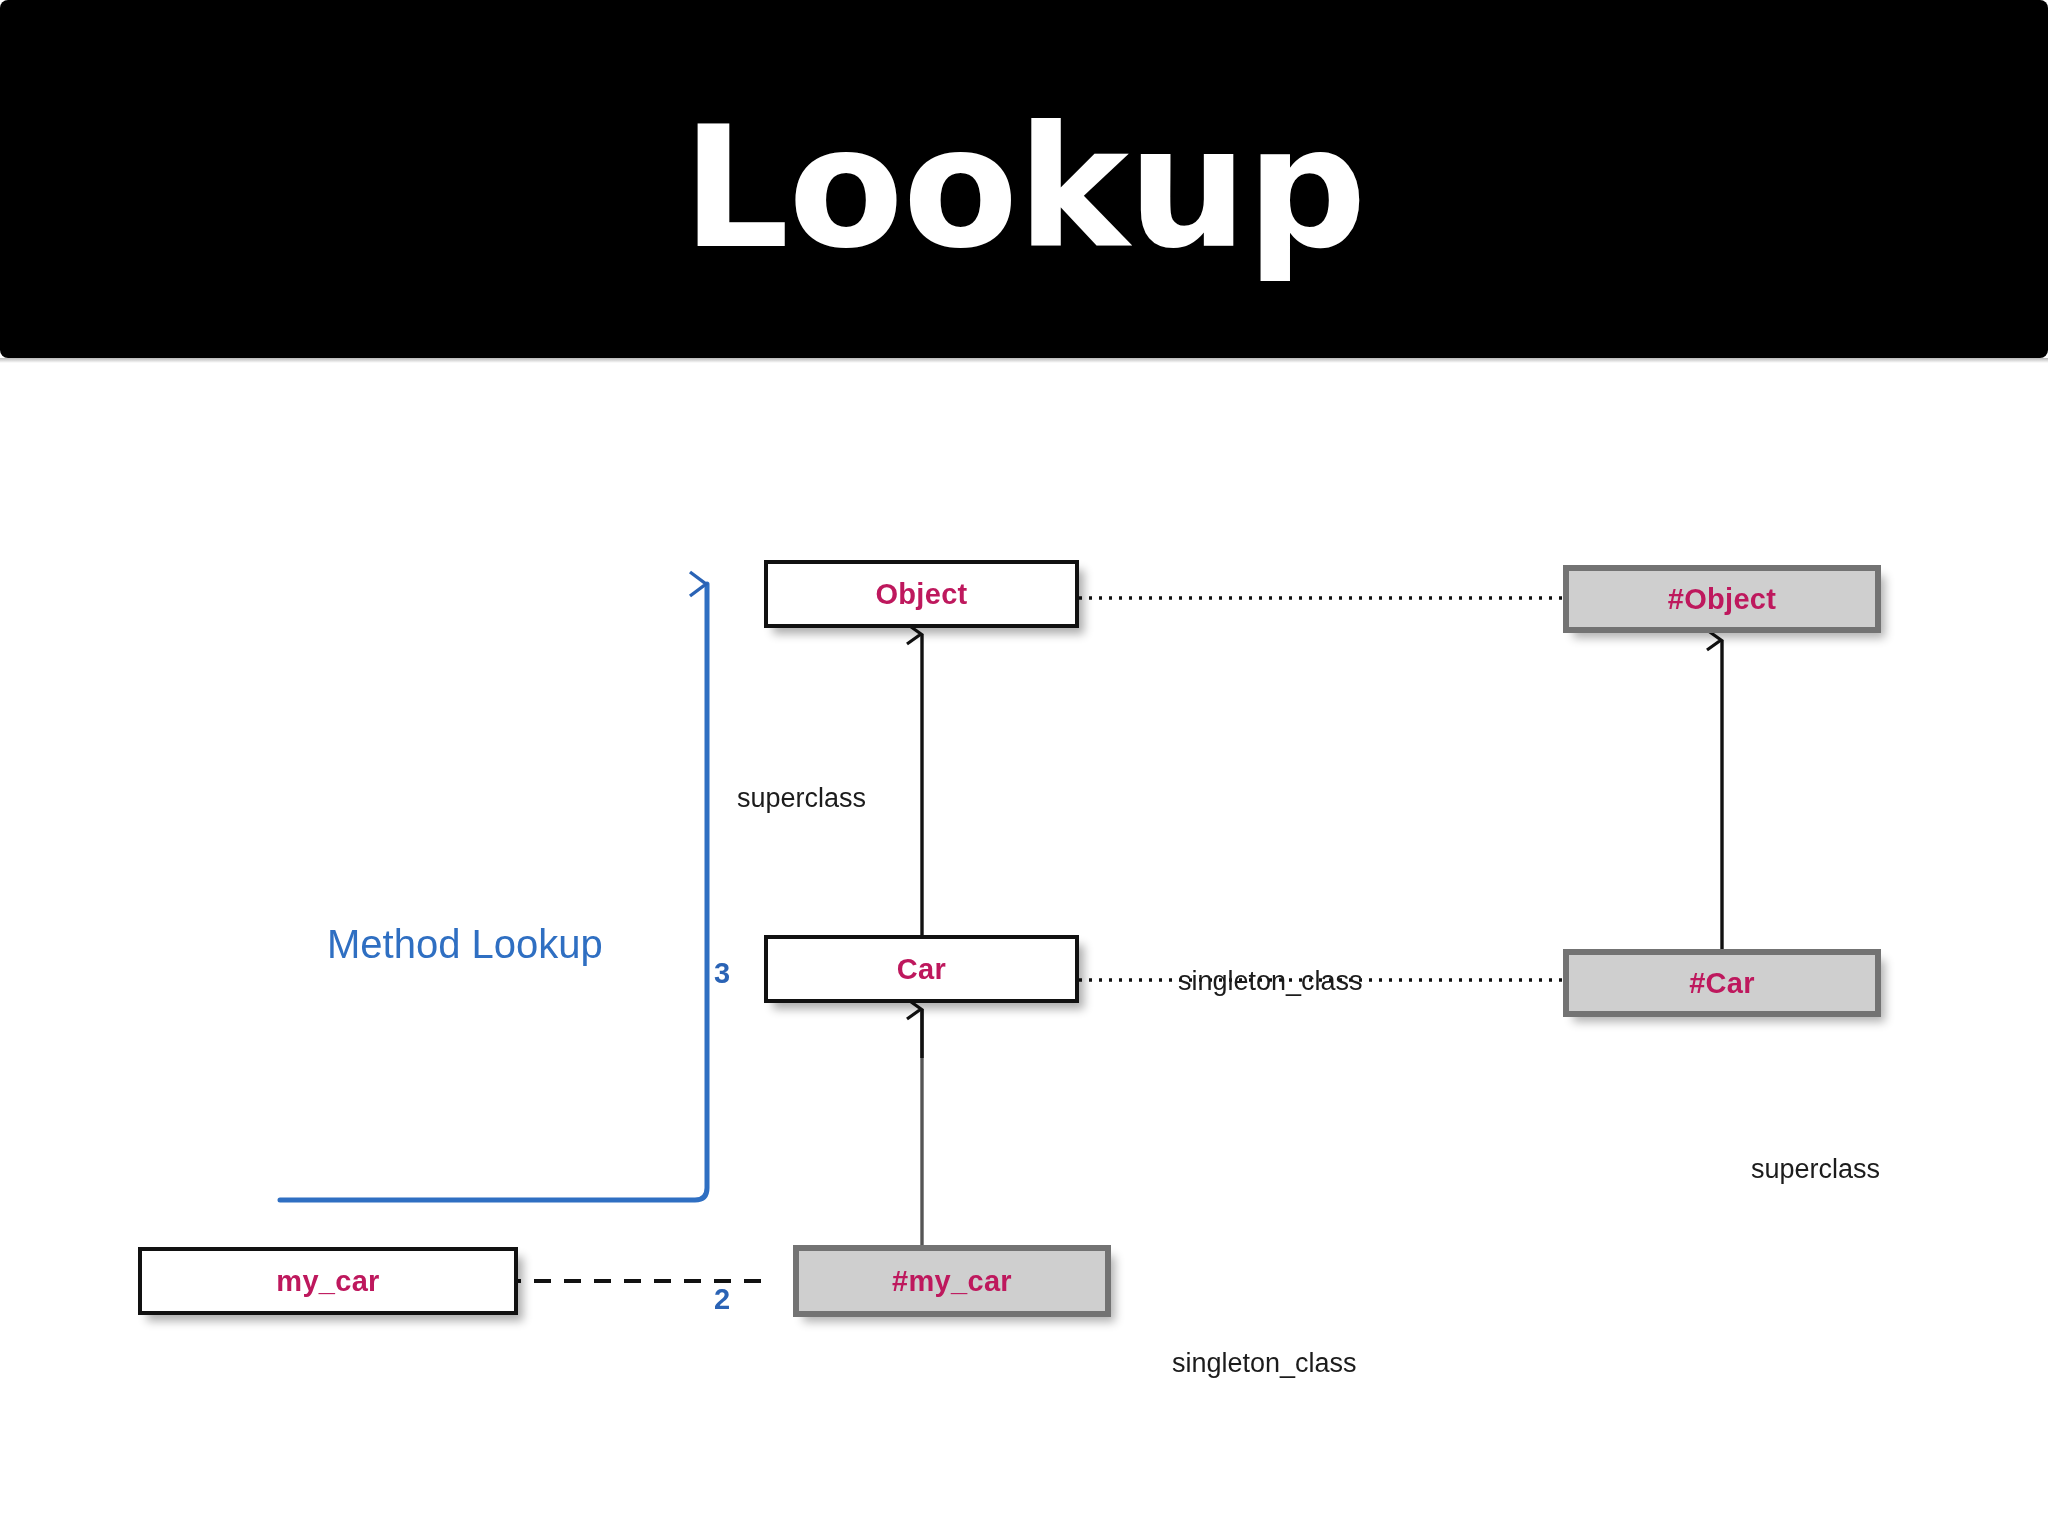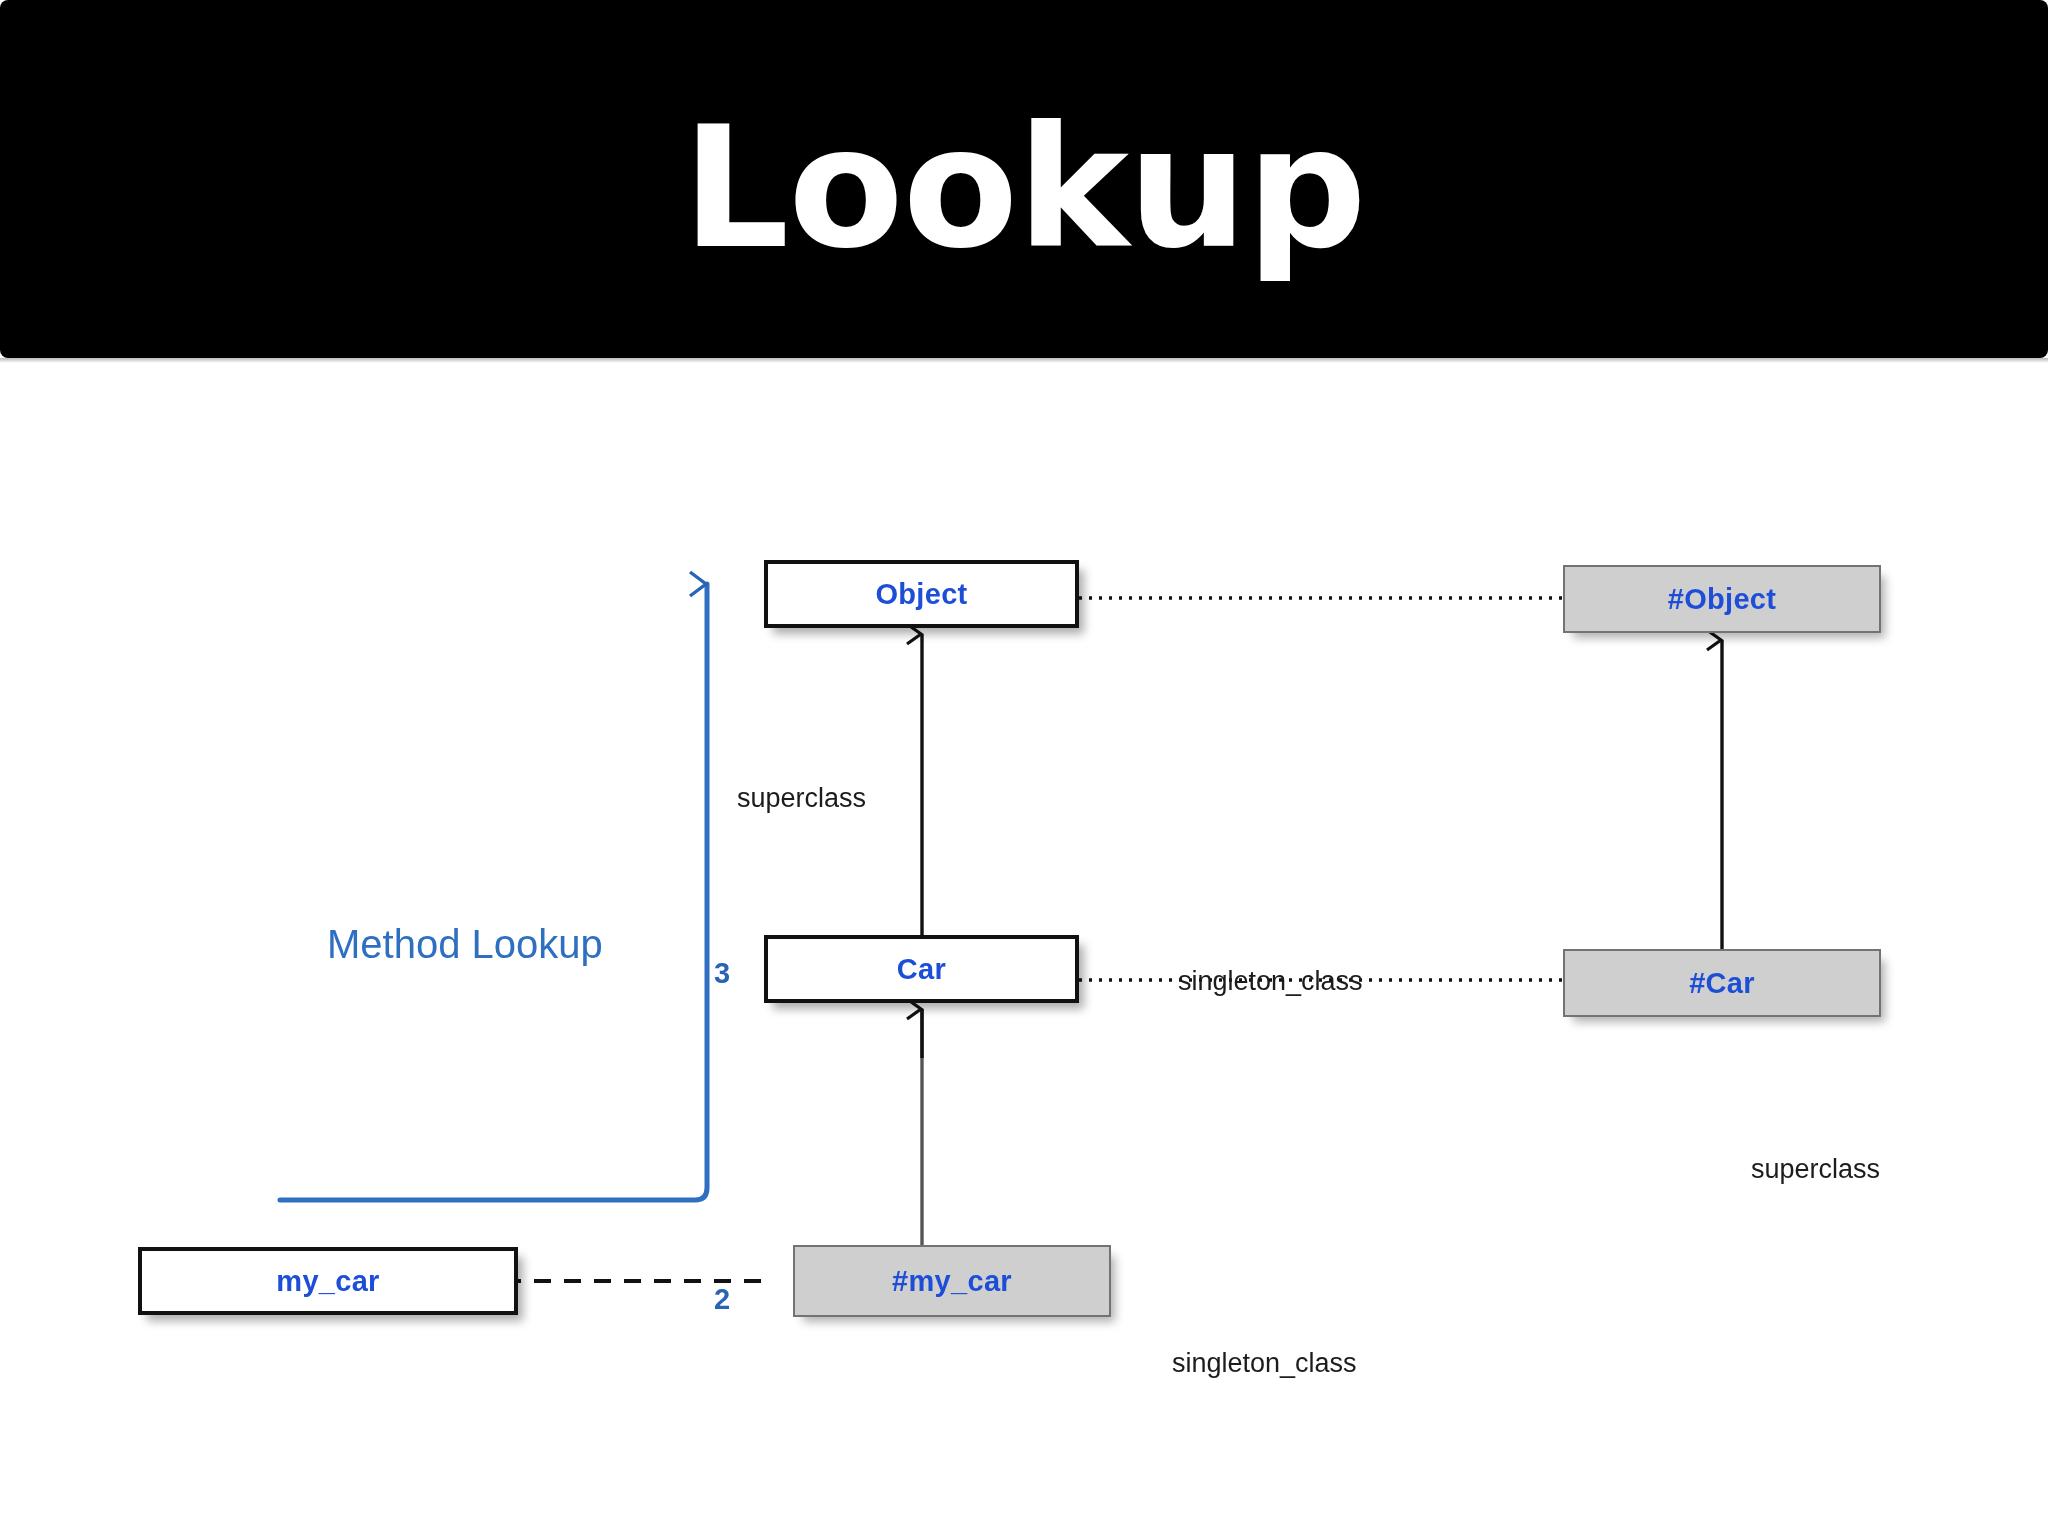--- a/index.html
+++ b/index.html
@@ -65,32 +65,32 @@
   
   .node-box {
     position: absolute;
     box-sizing: border-box;
     display: flex;
     align-items: center;
     justify-content: center;
     font-family: "Liberation Sans", sans-serif;
     font-weight: bold;
     font-size: 29px;
-    color: #1d4ed8;
+    color: #be185d;
     letter-spacing: 0.3px;
     white-space: nowrap;
   }
   .node-box.plain {
     background: #ffffff;
     border: 4px solid #111111;
     box-shadow: 7px 8px 9px -2px rgba(0,0,0,0.32);
   }
   .node-box.meta {
     background: #cfcfcf;
-    border: 2px solid #737373;
+    border: 6px solid #737373;
     box-shadow: 7px 8px 9px -3px rgba(0,0,0,0.30);
   }
 
   
   #node-object   { left: 764px;  top: 202px;  width: 315px; height: 68px; }
   #node-car      { left: 764px;  top: 577px;  width: 315px; height: 68px; }
   #node-mycar    { left: 138px;  top: 889px;  width: 380px; height: 68px; }
   #node-hash-object { left: 1563px; top: 207px;  width: 318px; height: 68px; }
   #node-hash-car    { left: 1563px; top: 591px;  width: 318px; height: 68px; }
   #node-hash-mycar  { left: 765px;  top: 887px;  width: 318px; height: 72px; margin-left: 28px; }

